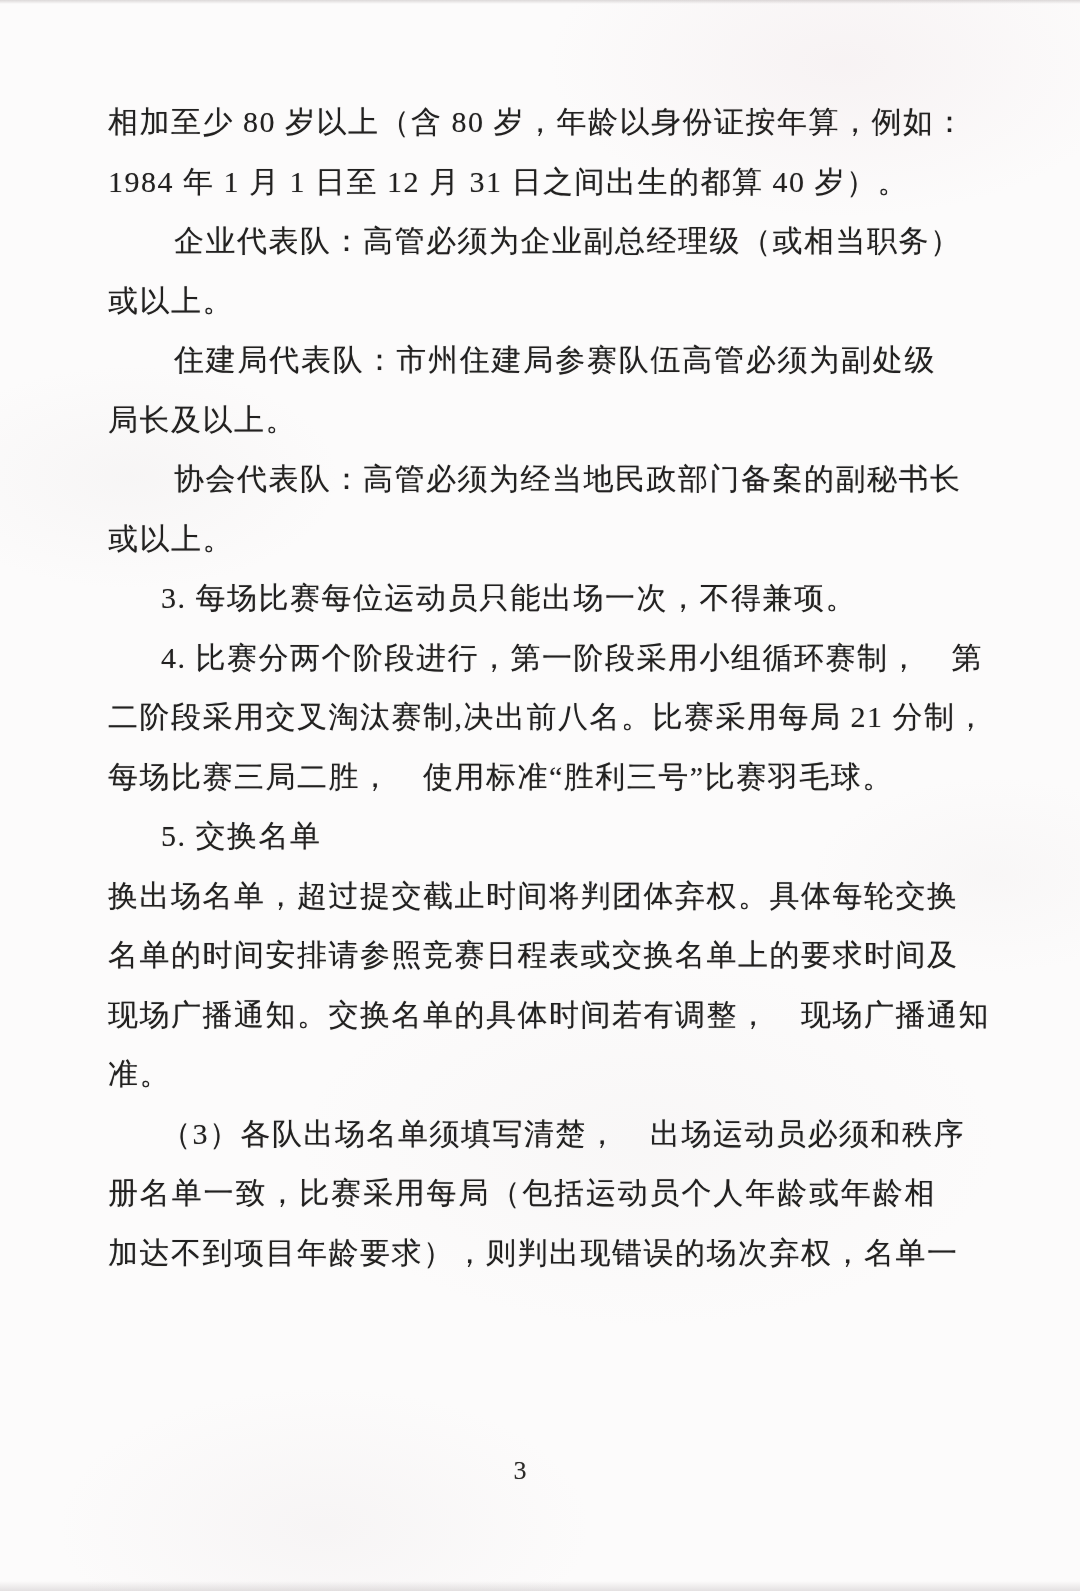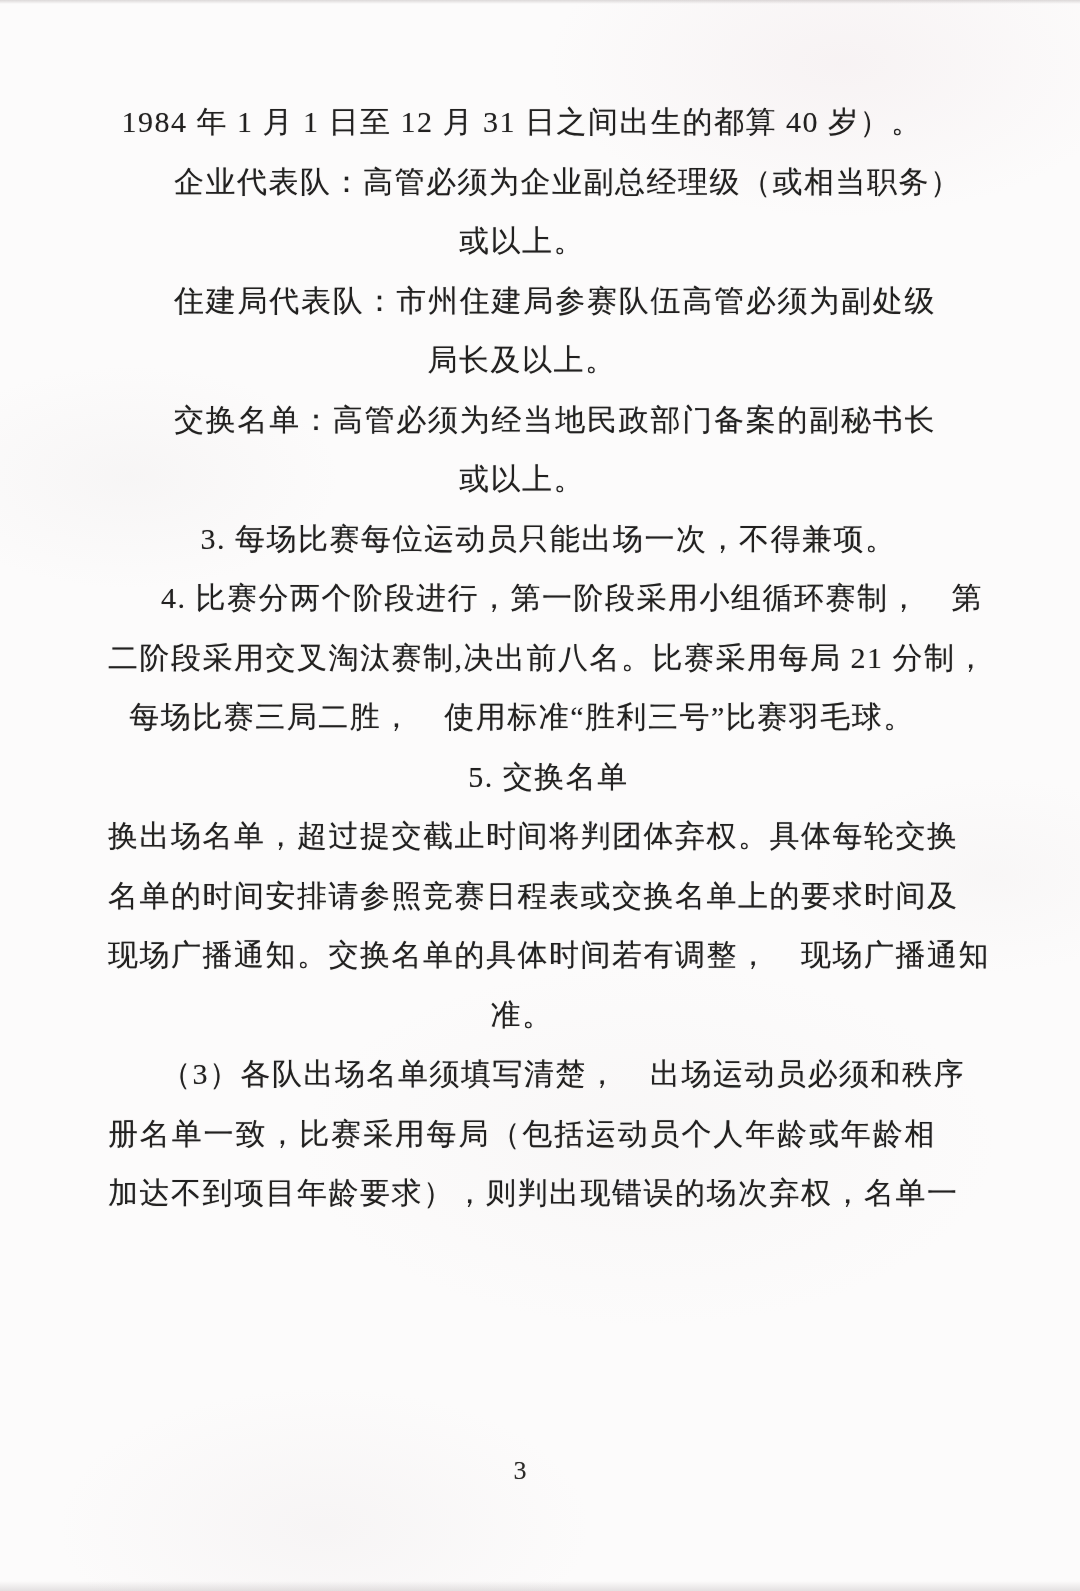--- a/index.html
+++ b/index.html
@@ -43,21 +43,21 @@
     width: 828px;
     color: #222120;
     font-size: 30px;
     letter-spacing: 1.5px;
     text-shadow: 0 0 1px rgba(40,40,40,0.38);
   }
   .ln {
     height: 59.5px;
     line-height: 59.5px;
     white-space: nowrap;
-    text-align: center;
+    text-align: left;
   }
   .ln.fill {
     text-align: justify;
     text-align-last: justify;
   }
   .ln.indent-a { padding-left: 66px; }
   .ln.indent-b { padding-left: 53px; }
   .page-number {
     position: absolute;
     top: 1455px;
@@ -70,26 +70,27 @@
     text-shadow: 0 0 1px rgba(40,40,40,0.35);
   }
 </style>
 </head>
 <body>
 
 <div class="page">
   <div class="scan-edge-top"></div>
 
   <div class="doc">
+    <div class="ln fill">相加至少 80 岁以上（含 80 岁，年龄以身份证按年算，例如：</div>
     <div class="ln">1984 年 1 月 1 日至 12 月 31 日之间出生的都算 40 岁）。</div>
     <div class="ln indent-a fill">企业代表队：高管必须为企业副总经理级（或相当职务）</div>
     <div class="ln">或以上。</div>
     <div class="ln indent-a fill">住建局代表队：市州住建局参赛队伍高管必须为副处级</div>
     <div class="ln">局长及以上。</div>
-    <div class="ln indent-a fill">交换名单：高管必须为经当地民政部门备案的副秘书长</div>
+    <div class="ln indent-a fill">协会代表队：高管必须为经当地民政部门备案的副秘书长</div>
     <div class="ln">或以上。</div>
     <div class="ln indent-b">3. 每场比赛每位运动员只能出场一次，不得兼项。</div>
     <div class="ln indent-b fill">4. 比赛分两个阶段进行，第一阶段采用小组循环赛制，　第</div>
     <div class="ln fill">二阶段采用交叉淘汰赛制,决出前八名。比赛采用每局 21 分制，</div>
     <div class="ln">每场比赛三局二胜，　使用标准“胜利三号”比赛羽毛球。</div>
     <div class="ln indent-b">5. 交换名单</div>
     <div class="ln fill">换出场名单，超过提交截止时间将判团体弃权。具体每轮交换</div>
     <div class="ln fill">名单的时间安排请参照竞赛日程表或交换名单上的要求时间及</div>
     <div class="ln fill">现场广播通知。交换名单的具体时间若有调整，　现场广播通知</div>
     <div class="ln">准。</div>

